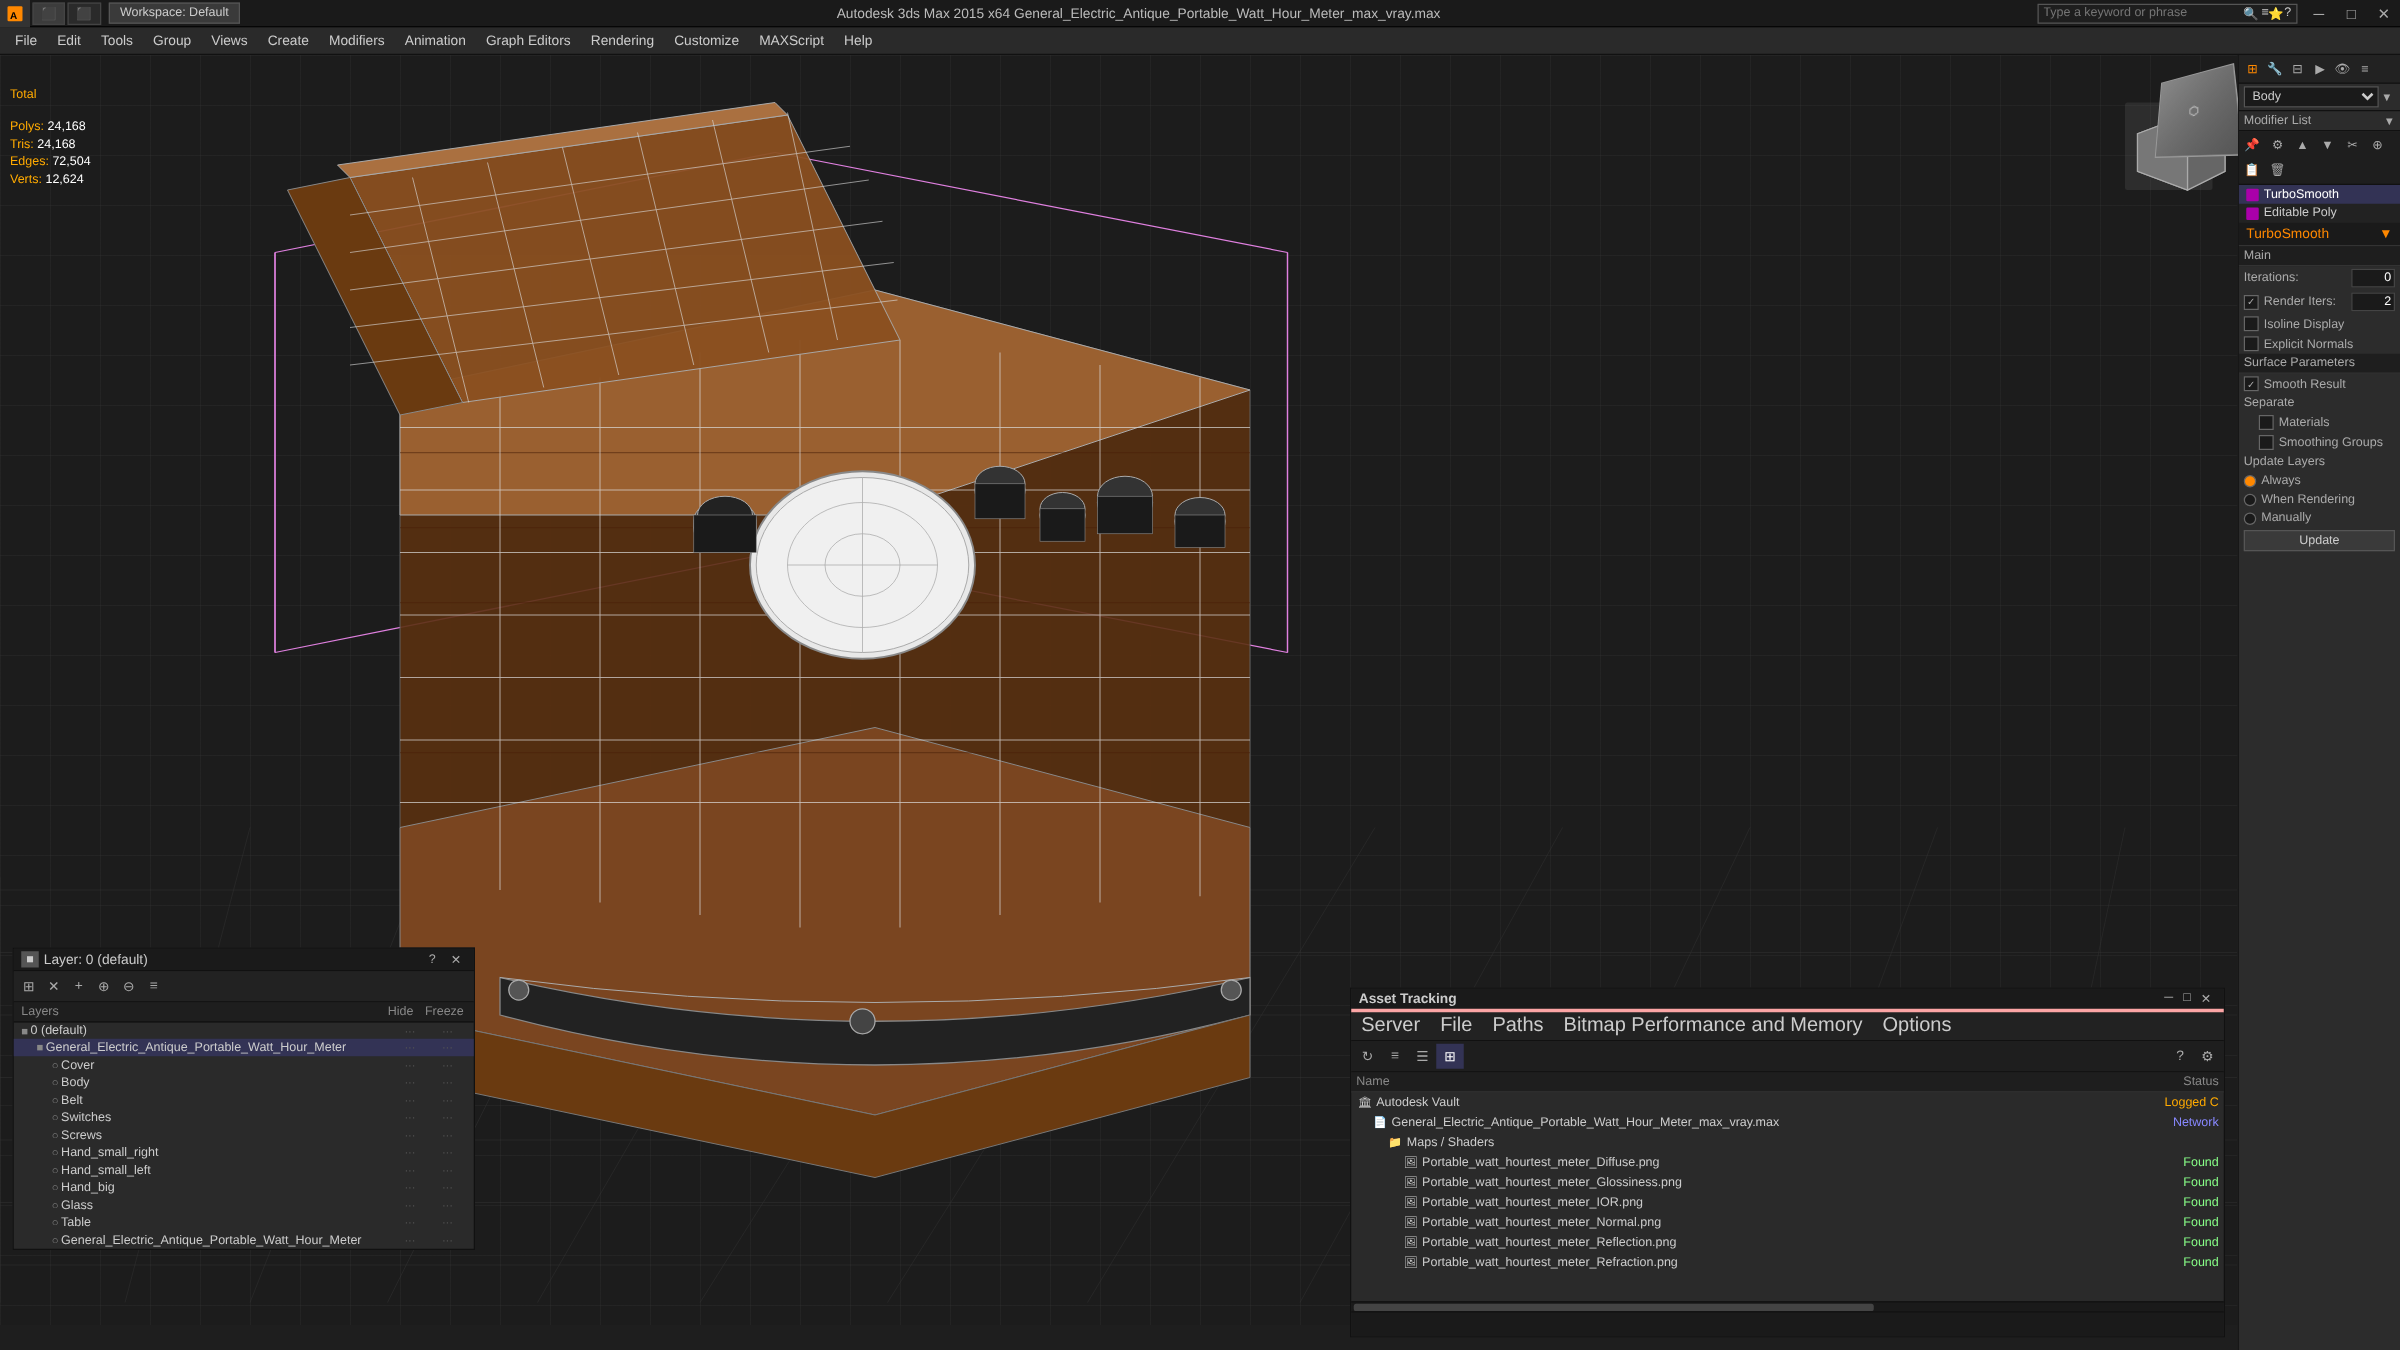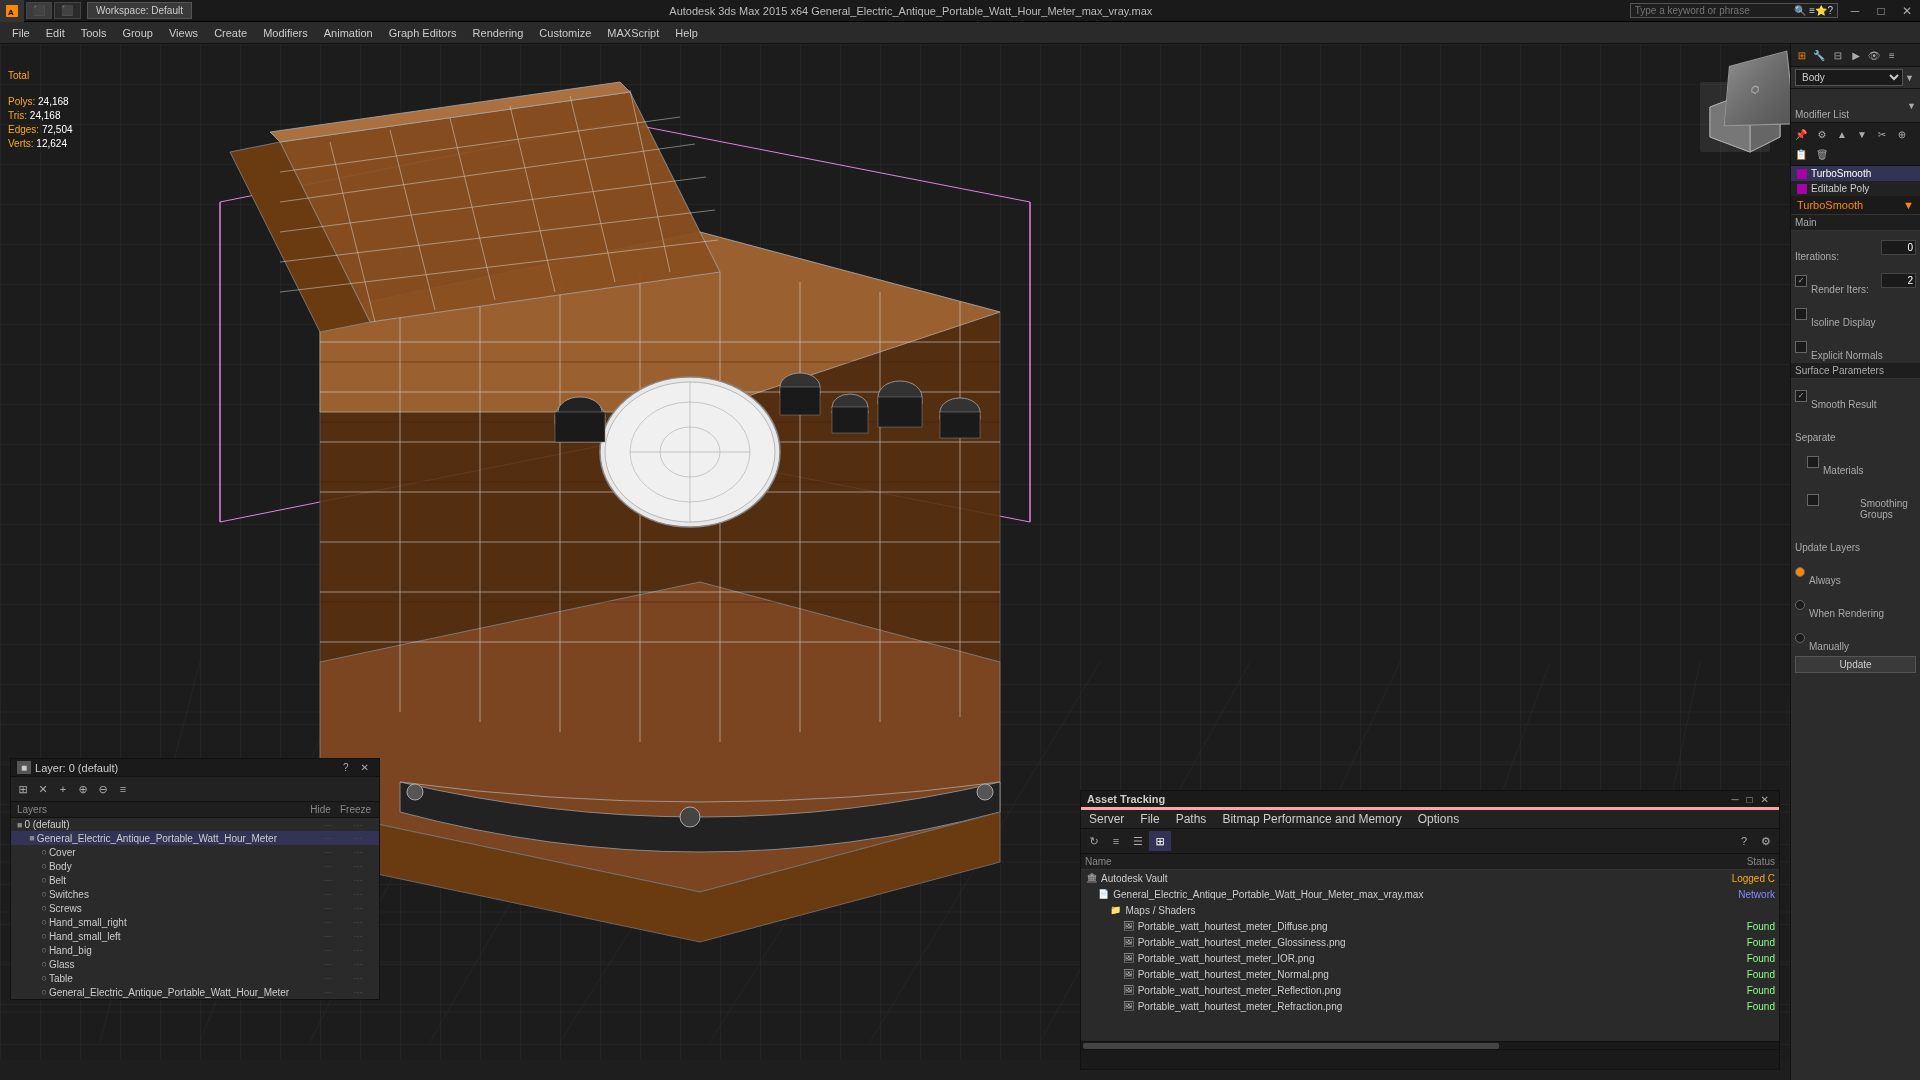--- a/index.html
+++ b/index.html
@@ -56,21 +56,21 @@
 
     
     #command-panel { width: 130px; min-width:130px; background:#2c2c2c; border-left:1px solid #111; display:flex; flex-direction:column; overflow:hidden; }
     #command-panel .panel-icons { display:flex; align-items:center; background:#222; border-bottom:1px solid #111; padding:2px; }
     #command-panel .panel-icon { width:18px; height:18px; display:flex; align-items:center; justify-content:center; cursor:pointer; font-size:10px; color:#aaa; }
     #command-panel .panel-icon.active { color:#f80; }
 
     .cp-section { border-bottom:1px solid #111; }
     .cp-section-title { background:#1e1e1e; padding:2px 4px; font-size:10px; color:#aaa; border-bottom:1px solid #333; }
     .cp-row { display:flex; align-items:center; padding:2px 4px; }
-    .cp-label { font-size:10px; color:#aaa; flex:1;margin-top:18px; }
+    .cp-label { font-size:10px; color:#aaa; flex:1; }
     .cp-value { font-size:10px; color:#fff; background:#1a1a1a; border:1px solid #444; width:35px; padding:1px 2px; text-align:right; }
     .cp-checkbox { width:12px; height:12px; border:1px solid #666; background:#1a1a1a; display:inline-flex; align-items:center; justify-content:center; }
     .cp-checkbox.checked::after { content:'✓'; font-size:8px; color:#aaa; }
     .cp-radio { width:10px; height:10px; border-radius:50%; border:1px solid #666; background:#1a1a1a; display:inline-block; }
     .cp-radio.checked { background:#f80; }
     .cp-btn { background:#3a3a3a; border:1px solid #555; color:#ccc; font-size:10px; padding:2px 8px; cursor:pointer; text-align:center; margin:2px 4px; }
 
     
     .modifier-list { background:#222; }
     .modifier-item { padding:2px 6px; font-size:10px; color:#ccc; cursor:pointer; display:flex; align-items:center; }
@@ -108,21 +108,21 @@
     #asset-panel {
       position:absolute; bottom:10px; right:140px;
       width:700px; height:280px; background:#2a2a2a; border:1px solid #111;
       z-index:50; display:flex; flex-direction:column;
     }
     #asset-panel .ap-header { background:#1a1a1a; padding:2px 6px; display:flex; align-items:center; justify-content:space-between; border-bottom:3px solid #fca5a5; }
     #asset-panel .ap-title { font-size:11px; color:#ccc; font-weight:bold; }
     #asset-panel .ap-winbtns { display:flex; }
     #asset-panel .ap-winbtn { font-size:10px; color:#aaa; padding:0 4px; cursor:pointer; }
     #asset-panel .ap-menubar { background:#222; display:flex; align-items:center; border-bottom:1px solid #111; }
-    #asset-panel .ap-menu { font-size:12px; color:#ccc; padding:2px 8px; cursor:pointer; }
+    #asset-panel .ap-menu { font-size:16px; color:#ccc; padding:2px 8px; cursor:pointer; }
     #asset-panel .ap-toolbar { background:#1e1e1e; display:flex; align-items:center; padding:2px; border-bottom:1px solid #111; justify-content:space-between; }
     #asset-panel .ap-tools { display:flex; }
     #asset-panel .ap-tool { width:22px; height:20px; display:flex; align-items:center; justify-content:center; font-size:11px; color:#aaa; cursor:pointer; }
     #asset-panel .ap-tool.active { background:#335; color:#fff; }
     #asset-panel .ap-cols { display:flex; background:#1e1e1e; border-bottom:1px solid #333; padding:2px 4px; }
     #asset-panel .ap-col { font-size:10px; color:#888; }
     #asset-panel .ap-col.name { flex:1; }
     #asset-panel .ap-col.status { width:80px; text-align:right; }
     #asset-panel .ap-body { flex:1; overflow-y:auto; }
     .asset-row { display:flex; align-items:center; padding:1px 4px; }
@@ -569,21 +569,21 @@
 
     <div class="cp-row">
       <div class="cp-label">Separate</div>
     </div>
 
     <div class="cp-row" style="padding-left:16px;">
       <div class="cp-checkbox"></div>
       <div class="cp-label" style="margin-left:4px;">Materials</div>
     </div>
 
-    <div class="cp-row" style="padding-left:16px;gap:37px;">
+    <div class="cp-row" style="padding-left:16px;">
       <div class="cp-checkbox"></div>
       <div class="cp-label" style="margin-left:4px;">Smoothing Groups</div>
     </div>
 
     <div class="cp-row">
       <div class="cp-label">Update Layers</div>
     </div>
 
     <div class="cp-row">
       <div class="cp-radio checked"></div>

